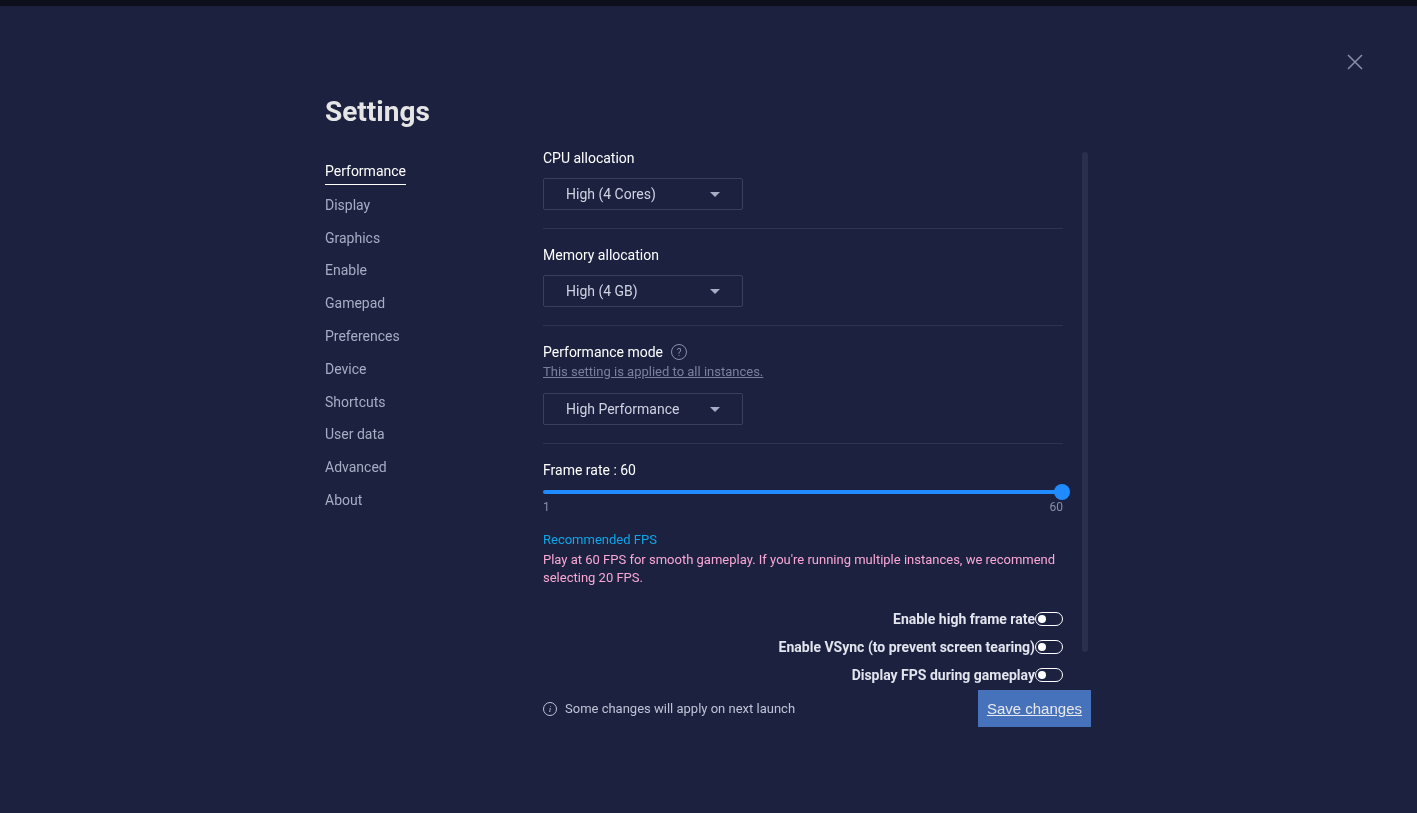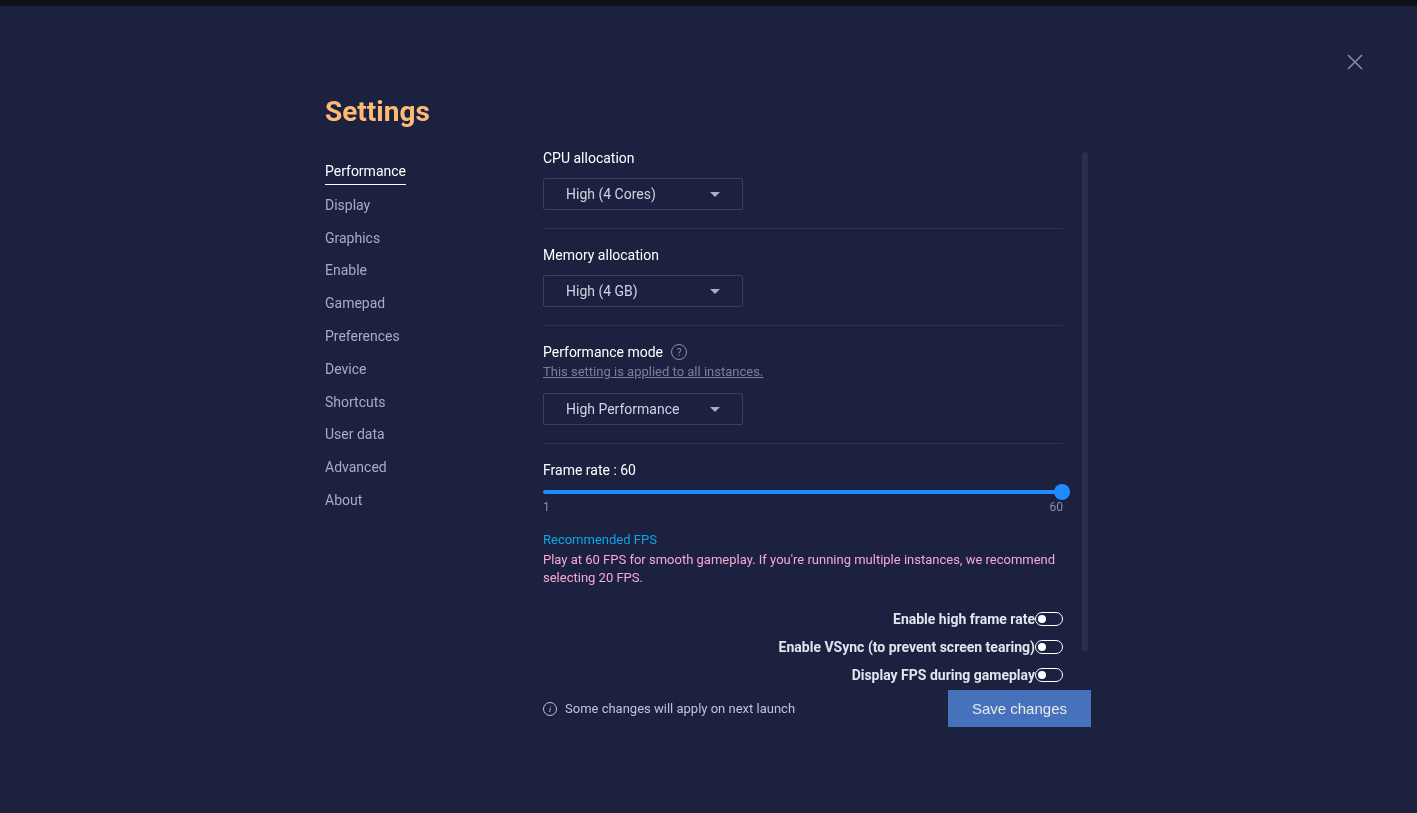--- a/index.html
+++ b/index.html
@@ -25,21 +25,21 @@
     cursor: pointer;
     color: #8a8fa8;
   }
   .close-btn svg { width: 100%; height: 100%; }
   .page-title {
     position: absolute;
     left: 325px;
     top: 95px;
     font-size: 28px;
     font-weight: 700;
-    color: #fdba74;
+    color: #e5e5e5;
   }
   .sidebar {
     position: absolute;
     left: 325px;
     top: 155px;
     width: 180px;
   }
   .sidebar-item {
     font-size: 14px;
     color: #a7adc4;
@@ -202,23 +202,24 @@
     font-size: 9px;
     font-style: italic;
     font-family: serif;
   }
   .save-btn {
     background: #4a7bc8;
     color: #ffffff;
     font-size: 15px;
     font-weight: 500;
     border: none;
-    padding: 10px 24px;
+    padding: 10px 9px;
     cursor: pointer;
     opacity: 0.9;
+    text-decoration: underline;
   }
   .scrollbar {
     position: absolute;
     left: 1082px;
     top: 152px;
     width: 6px;
     height: 500px;
     background: #2a2f4d;
     border-radius: 3px;
   }

